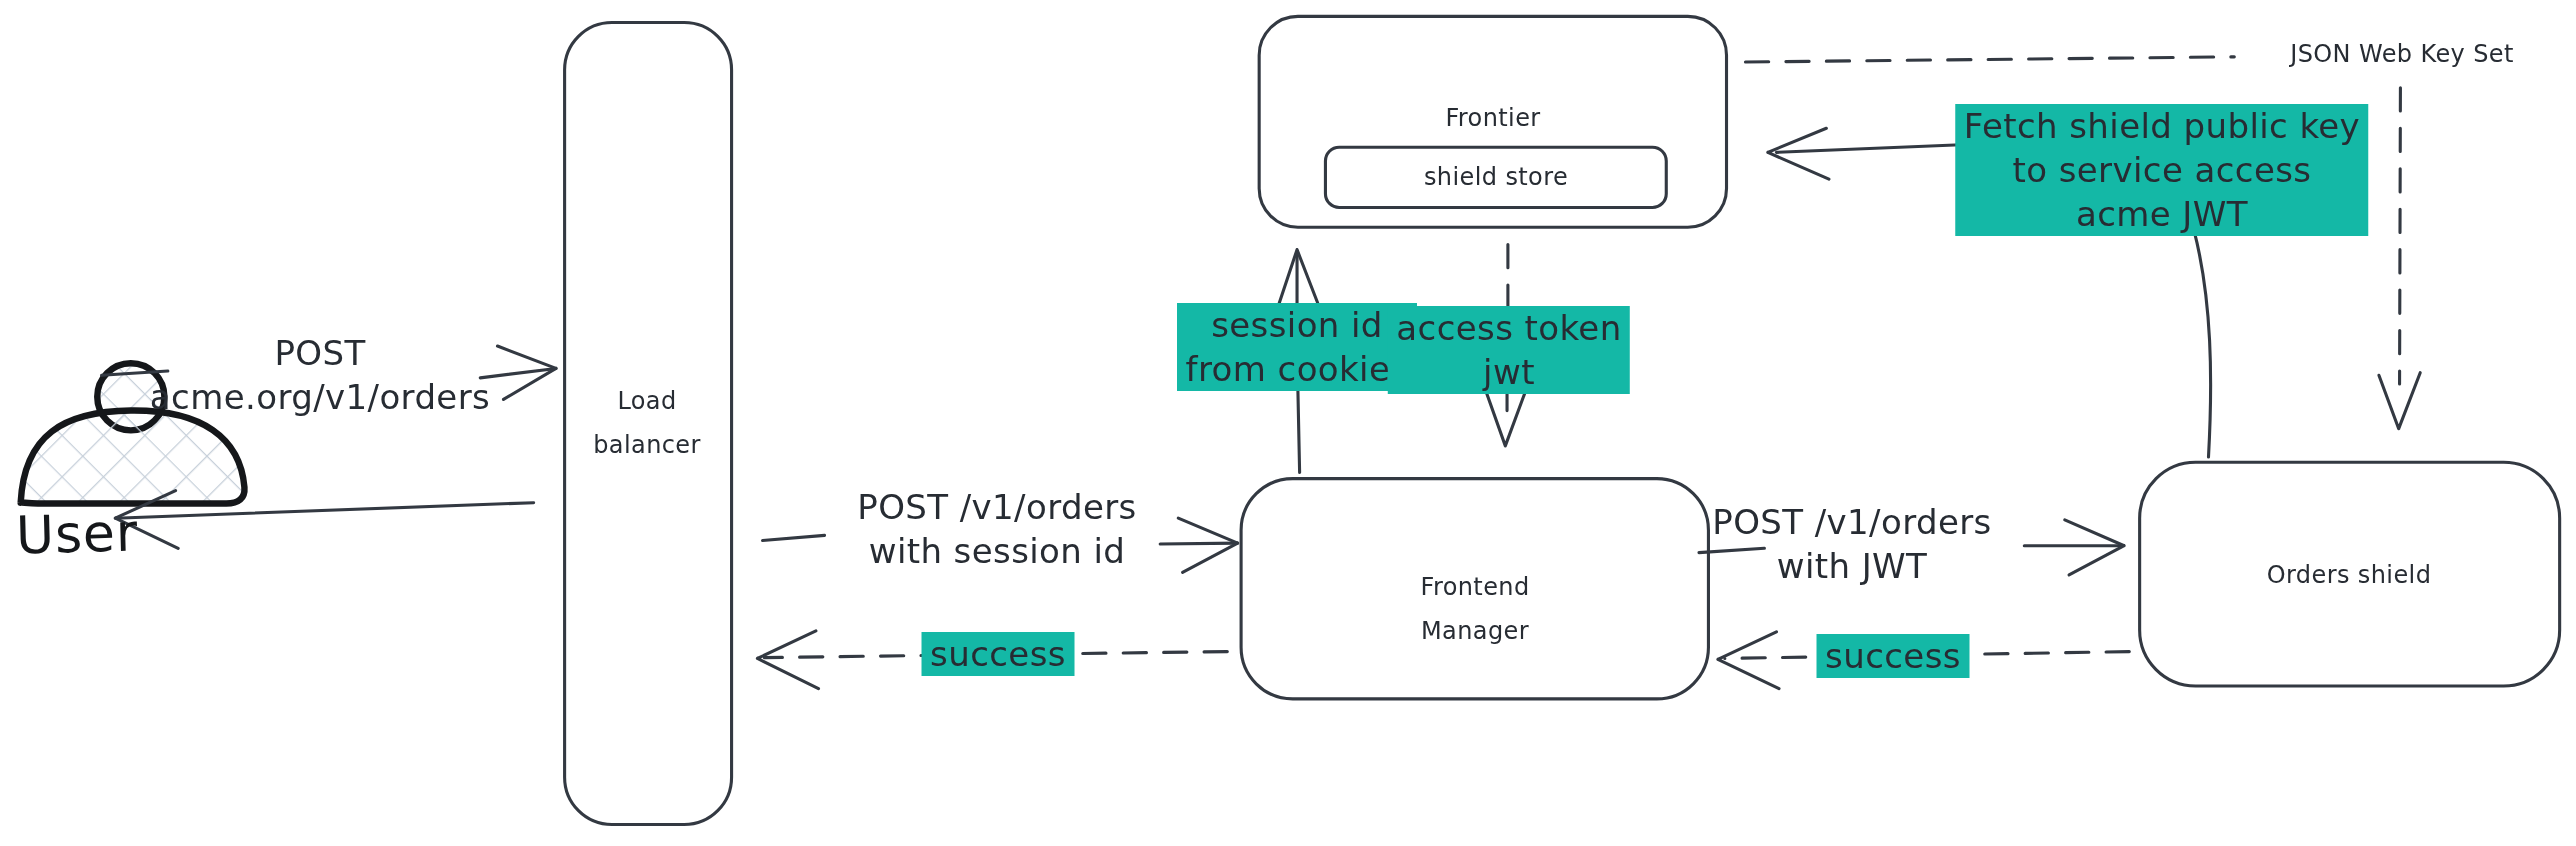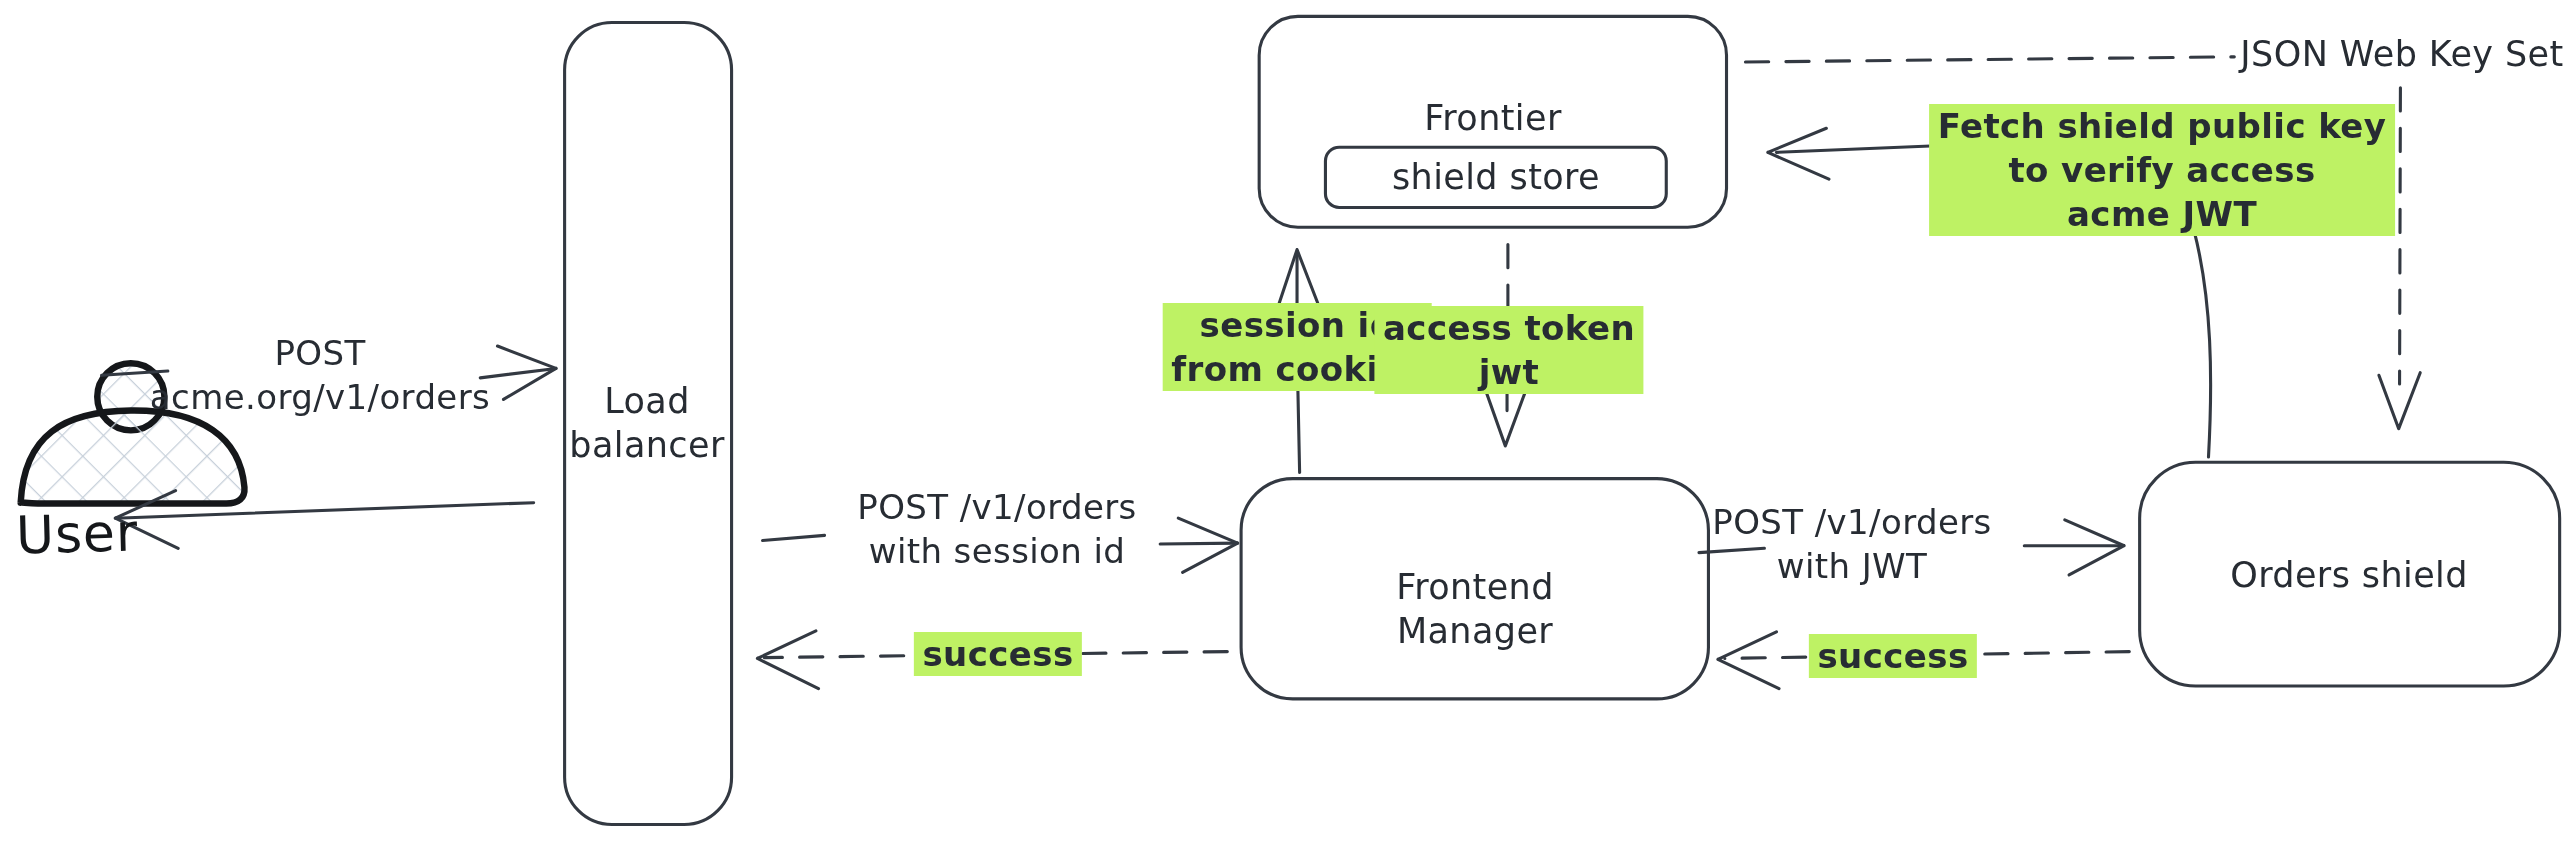--- a/index.html
+++ b/index.html
@@ -15,22 +15,22 @@
     position:absolute;
     transform:translate(-50%,-50%);
     text-align:center;
     color:#272c33;
     font-size:34px;
     line-height:44px;
     white-space:nowrap;
     letter-spacing:0.4px;
   }
   .lbl span{display:block;}
-  .mask{background:#bef264;padding:0 8.6px;font-weight:bold;}
-  .title{font-size:35px;}
+  .mask{background:#14b8a6;padding:0 8.6px;}
+  .title{font-size:24px;}
   .user-label{
     font-size:52px;
     color:#15171a;
     letter-spacing:0.9px;
     transform:translate(-50%,-50%) rotate(-1.5deg);
   }
   svg .ink{stroke:#333942;stroke-width:3.6;fill:none;stroke-linecap:round;stroke-linejoin:round;}
   svg .dash{stroke-dasharray:27 20;}
   svg .box{fill:#ffffff;stroke:#333942;stroke-width:3.6;}
   svg .person{stroke:#15171a;stroke-width:7.5;stroke-linecap:round;stroke-linejoin:round;}
@@ -175,18 +175,18 @@
   <div class="lbl title" style="left:2349px;top:575px">
     <span>Orders shield</span>
   </div>
 
   <div class="lbl title" style="left:2402px;top:54px">
     <span>JSON Web Key Set</span>
   </div>
 
   <div class="lbl mask" style="left:2162px;top:170px">
     <span>Fetch shield public key</span>
-    <span>to verify access</span>
+    <span>to service access</span>
     <span>acme JWT</span>
   </div>
 
 </div>
 
 
 </body></html>

